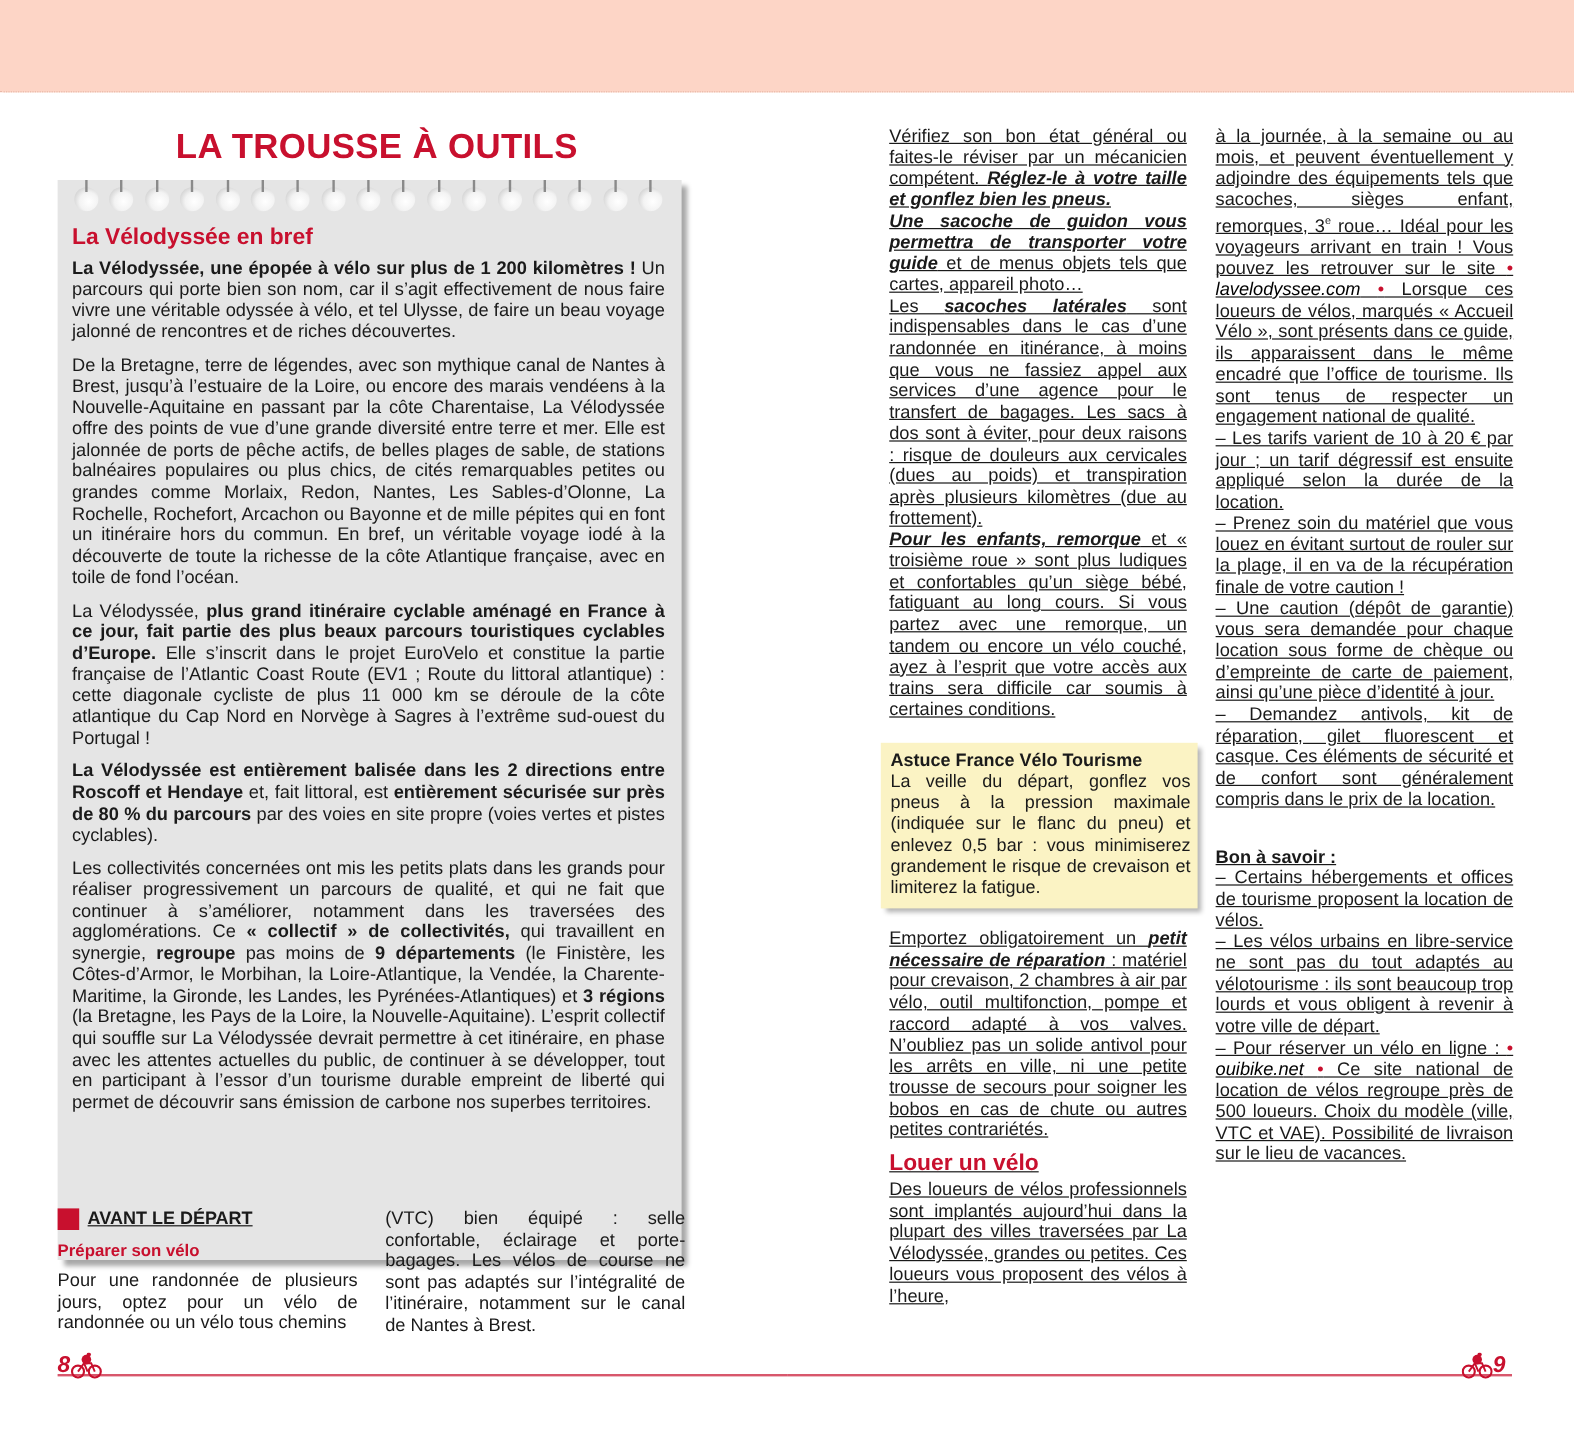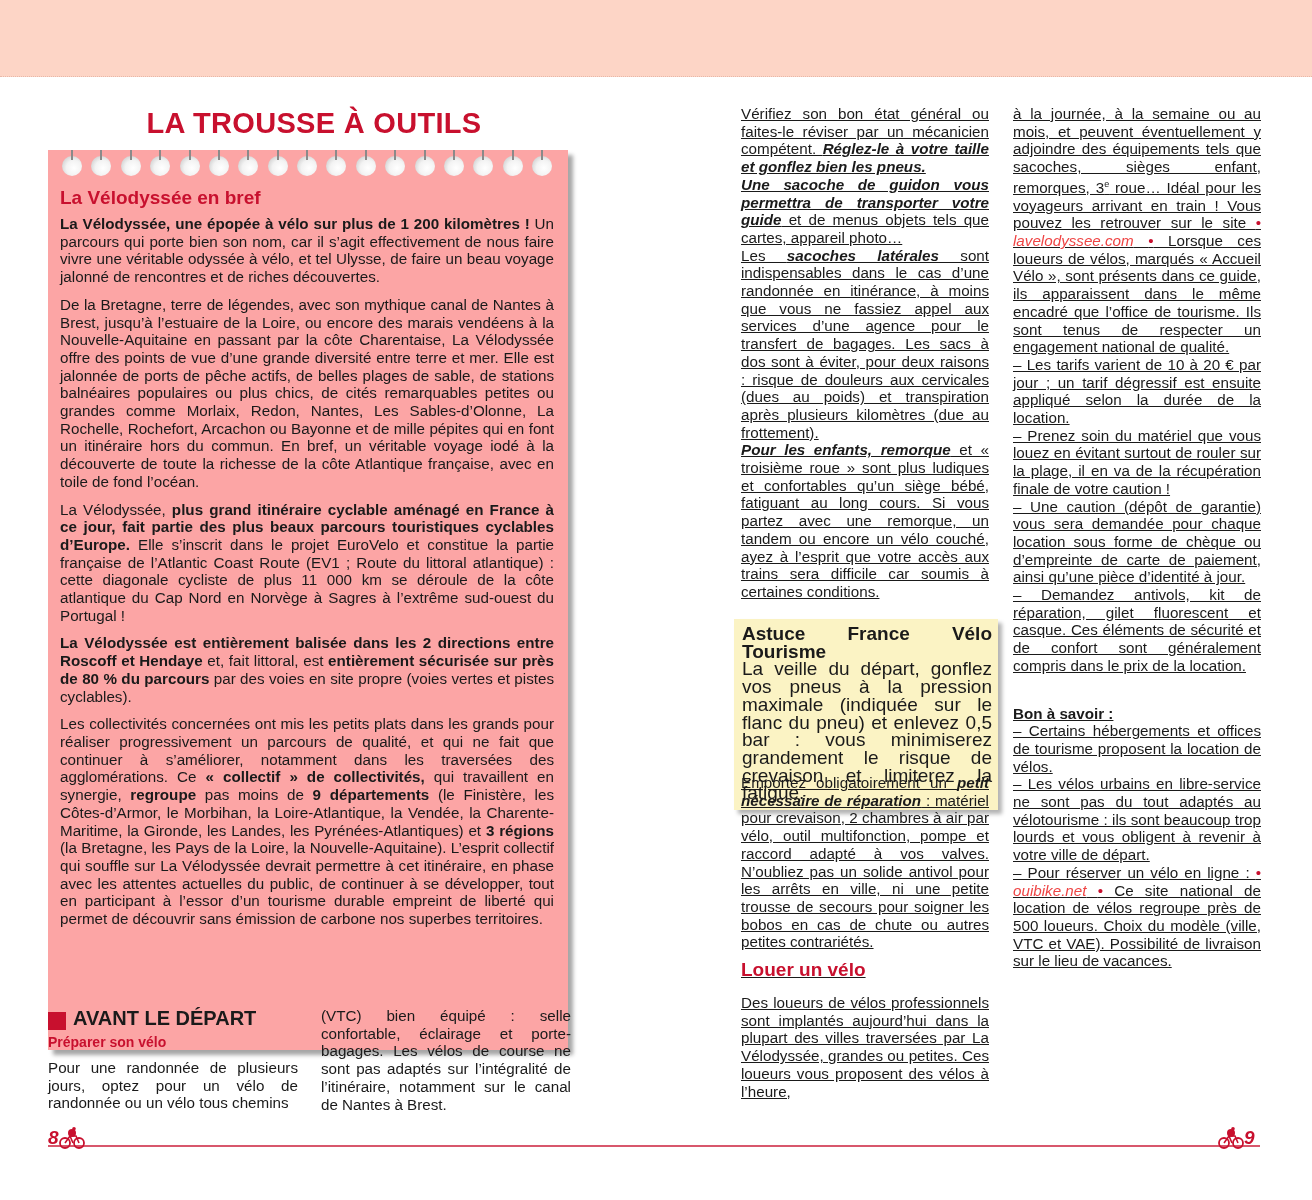--- a/index.html
+++ b/index.html
@@ -7,49 +7,49 @@
   body { position: relative; font-family: "Liberation Sans", "DejaVu Sans", sans-serif; color: #1a1a1a; }
 
   .top-band { position: absolute; left: 0; top: 0; width: 1312px; height: 77px; background: #fdd5c6; border-bottom: 1px dotted #e8b8a8; }
 
   .page { position: absolute; top: 77px; height: 1045px; }
   .page-left { left: 0; width: 656px; }
   .page-right { left: 656px; width: 656px; }
 
   .main-title { position: absolute; left: 48px; top: 30px; width: 532px; text-align: center; font-size: 29px; font-weight: bold; color: #c8102e; letter-spacing: 0.3px; }
 
-  .note-box { position: absolute; left: 48px; top: 73px; width: 520px; height: 900px; background: #fca5a5; box-shadow: 5px 5px 4px rgba(0,0,0,0.35); }
+  .note-box { position: absolute; left: 48px; top: 73px; width: 520px; height: 900px; background: #e5e5e5; box-shadow: 5px 5px 4px rgba(0,0,0,0.35); }
   .rings { position: absolute; left: 14px; top: 6px; width: 490px; height: 22px; display: flex; justify-content: space-between; }
   .ring { width: 20px; height: 20px; border-radius: 50%; background: radial-gradient(circle at 60% 60%, #ffffff 0%, #f3f3f3 45%, #bdbdbd 100%); position: relative; }
   .ring::after { content: ""; position: absolute; left: 9px; top: -6px; width: 2px; height: 10px; background: #8a8a8a; }
 
   .note-content { position: absolute; left: 12px; top: 37px; width: 494px; font-size: 15.2px; line-height: 17.7px; text-align: justify; }
   .note-content h2 { font-size: 19px; font-weight: bold; color: #c8102e; margin-bottom: 6px; line-height: 22px; }
   .note-content p { margin-bottom: 10px; }
   .note-content b { font-weight: bold; }
 
-  .section-head { position: absolute; left: 48px; top: 930px; font-size: 20px; font-weight: bold; display: flex; align-items: flex-end; }
+  .section-head { position: absolute; left: 48px; top: 930px; font-size: 15px; font-weight: bold; display: flex; align-items: flex-start; text-decoration: underline; }
   .section-head .sq { width: 18px; height: 18px; background: #c8102e; margin-right: 7px; display: inline-block; }
   .sub-head { position: absolute; left: 48px; top: 957px; font-size: 14px; font-weight: bold; color: #c8102e; }
   .col-left-a { position: absolute; left: 48px; top: 982px; width: 250px; font-size: 15.2px; line-height: 17.7px; text-align: justify; }
   .col-left-b { position: absolute; left: 321px; top: 930px; width: 250px; font-size: 15.2px; line-height: 17.7px; text-align: justify; }
 
   .footer-line { position: absolute; top: 1068px; height: 2px; background: #c8102e; opacity: 0.7; }
   .page-num { position: absolute; top: 1050px; font-size: 19px; font-style: italic; font-weight: bold; color: #c8102e; display: flex; align-items: flex-end; }
   .bike-icon { width: 26px; height: 22px; display: inline-block; }
 
   .col { position: absolute; top: 28px; width: 248px; font-size: 15.2px; line-height: 17.7px; text-align: justify; text-decoration: underline; }
   .col p { margin: 0; }
   .col .bi { font-weight: bold; font-style: italic; }
   .col b { font-weight: bold; }
-  .col h3 { font-size: 19px; font-weight: bold; color: #c8102e; line-height: 22px; margin-top: 8px; margin-bottom: 13px; }
-  .col .link { color: #ef4444; font-style: italic; }
+  .col h3 { font-size: 19px; font-weight: bold; color: #c8102e; line-height: 22px; margin-top: 8px; margin-bottom: 2px; }
+  .col .link { color: #000000; font-style: italic; }
   .col .dot { color: #c8102e; }
 
-  .tip-box { position: absolute; left: 78px; top: 542px; width: 264px; background: #fbf3c4; box-shadow: 4px 4px 4px rgba(0,0,0,0.3); padding: 6px 6px 8px 8px; font-size: 19px; line-height: 17.7px; text-align: justify; }
+  .tip-box { position: absolute; left: 78px; top: 542px; width: 264px; background: #fbf3c4; box-shadow: 4px 4px 4px rgba(0,0,0,0.3); padding: 6px 6px 8px 8px; font-size: 15px; line-height: 17.7px; text-align: justify; }
   .tip-box .tip-title { font-weight: bold; }
 </style>
 </head>
 <body>
 
 <div class="top-band"></div>
 
 <div class="page page-left">
   <h1 class="main-title">LA TROUSSE À OUTILS</h1>
 

